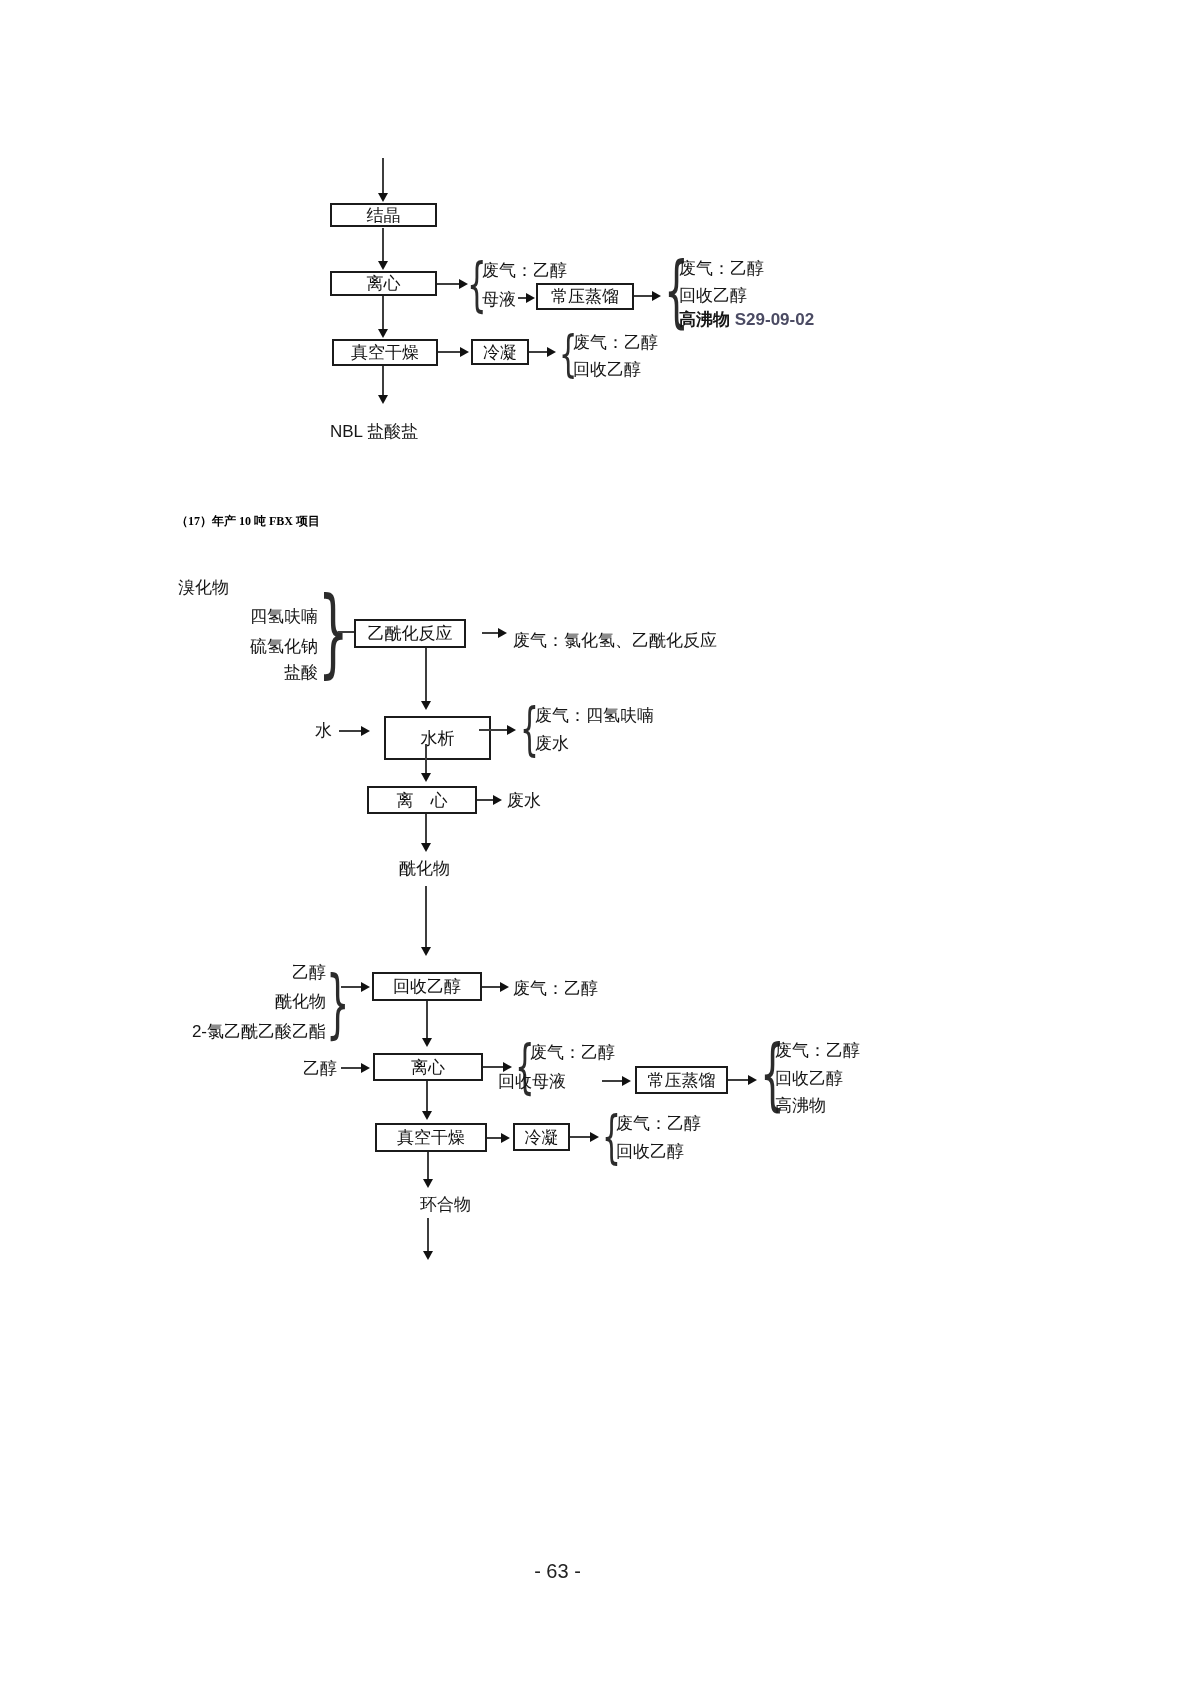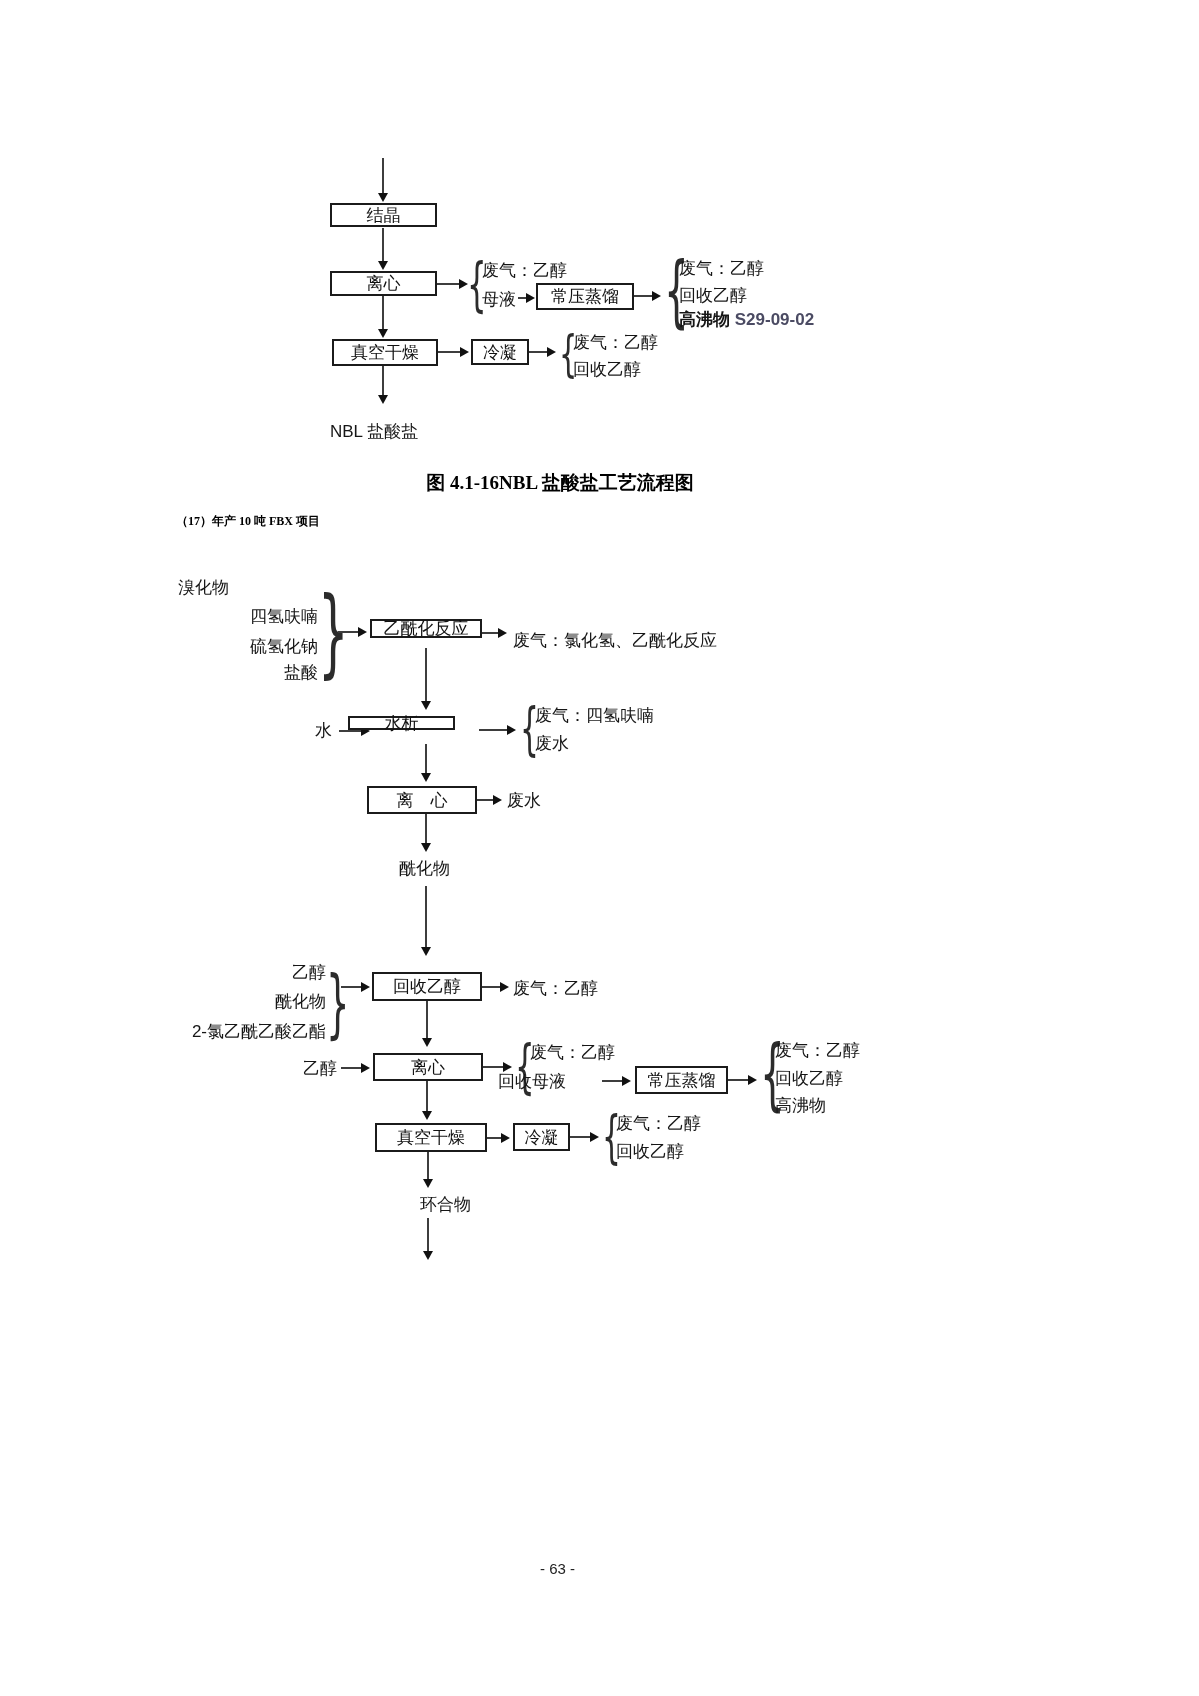--- a/index.html
+++ b/index.html
@@ -27,21 +27,21 @@
   }
   .cap {
     position:absolute; font-family:"Liberation Serif", serif;
     font-weight:bold; font-size:19px; color:#000;
   }
   .heading {
     position:absolute; font-family:"Liberation Serif", serif;
     font-weight:bold; font-size:12px; color:#000; white-space:pre;
   }
   .bold { font-weight:bold;text-align:center; }
-  .footer { position:absolute; font-size:15px; color:#222; text-align:center; }
+  .footer { position:absolute; font-size:20px; color:#222; text-align:center; }
 </style>
 </head>
 <body>
 
 <div class="page">
 
   <div class="vl" style="left:382px;top:158px;height:36px"></div>
   <div class="ad" style="left:378px;top:193px"></div>
 
   <div class="pbox" style="left:330px;top:203px;width:107px;height:24px">结晶</div>
@@ -78,43 +78,42 @@
   <div class="hl" style="left:529px;top:351px;width:20px"></div>
   <div class="ar" style="left:547px;top:347px"></div>
   <div class="brace" style="left:559px;top:328px;font-size:48px;transform:scale(0.6,1.05)">{</div>
   <div class="lbl" style="left:573px;top:331px">废气：乙醇</div>
   <div class="lbl" style="left:573px;top:358px">回收乙醇</div>
 
   <div class="vl" style="left:382px;top:366px;height:30px"></div>
   <div class="ad" style="left:378px;top:395px"></div>
   <div class="lbl" style="left:330px;top:420px">NBL 盐酸盐</div>
 
-  <div class="cap" style="left:340px;top:470px;width:440px;text-align:center">图 4.1-16NBL 盐酸盐工艺流程图</div>
   <div class="heading" style="left:176px;top:513px">（17）年产 10 吨 FBX 项目</div>
 
   <div class="lbl" style="left:178px;top:576px;width:140px;text-align:left">溴化物</div>
   <div class="lbl" style="left:178px;top:605px;width:140px;text-align:right">四氢呋喃</div>
   <div class="lbl" style="left:178px;top:635px;width:140px;text-align:right">硫氢化钠</div>
   <div class="lbl" style="left:178px;top:661px;width:140px;text-align:right">盐酸</div>
   <div class="brace" style="left:318px;top:584px;font-size:96px;transform:scale(0.5,1.0)">}</div>
   <div class="hl" style="left:338px;top:631px;width:22px"></div>
   <div class="ar" style="left:358px;top:627px"></div>
 
-  <div class="pbox" style="left:370px;top:619px;width:112px;height:19px">乙酰化反应</div>
+  <div class="pbox" style="left:354px;top:619px;width:112px;height:29px">乙酰化反应</div>
   <div class="hl" style="left:482px;top:632px;width:18px"></div>
   <div class="ar" style="left:498px;top:628px"></div>
   <div class="lbl" style="left:513px;top:629px">废气：氯化氢、乙酰化反应</div>
 
   <div class="vl" style="left:425px;top:648px;height:54px"></div>
   <div class="ad" style="left:421px;top:701px"></div>
 
   <div class="lbl" style="left:315px;top:719px">水</div>
   <div class="hl" style="left:339px;top:730px;width:24px"></div>
   <div class="ar" style="left:361px;top:726px"></div>
-  <div class="pbox" style="left:348px;top:716px;width:107px;height:14px">水析</div>
+  <div class="pbox" style="left:384px;top:716px;width:107px;height:44px">水析</div>
   <div class="hl" style="left:479px;top:729px;width:30px"></div>
   <div class="ar" style="left:507px;top:725px"></div>
   <div class="brace" style="left:520px;top:701px;font-size:54px;transform:scale(0.55,1.05)">{</div>
   <div class="lbl" style="left:535px;top:704px">废气：四氢呋喃</div>
   <div class="lbl" style="left:535px;top:732px">废水</div>
 
   <div class="vl" style="left:425px;top:744px;height:30px"></div>
   <div class="ad" style="left:421px;top:773px"></div>
   <div class="pbox" style="left:367px;top:786px;width:110px;height:28px">离　心</div>
   <div class="hl" style="left:477px;top:799px;width:18px"></div>

